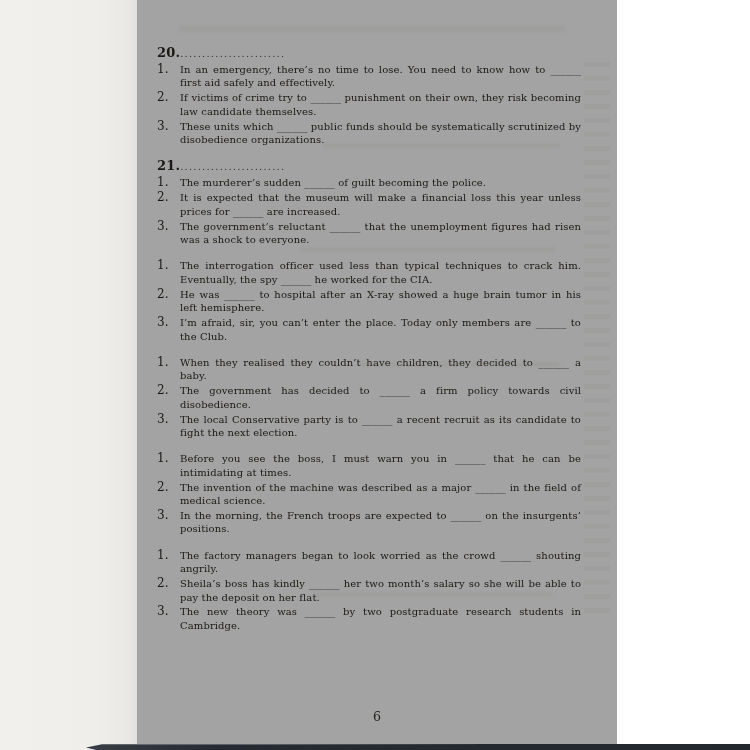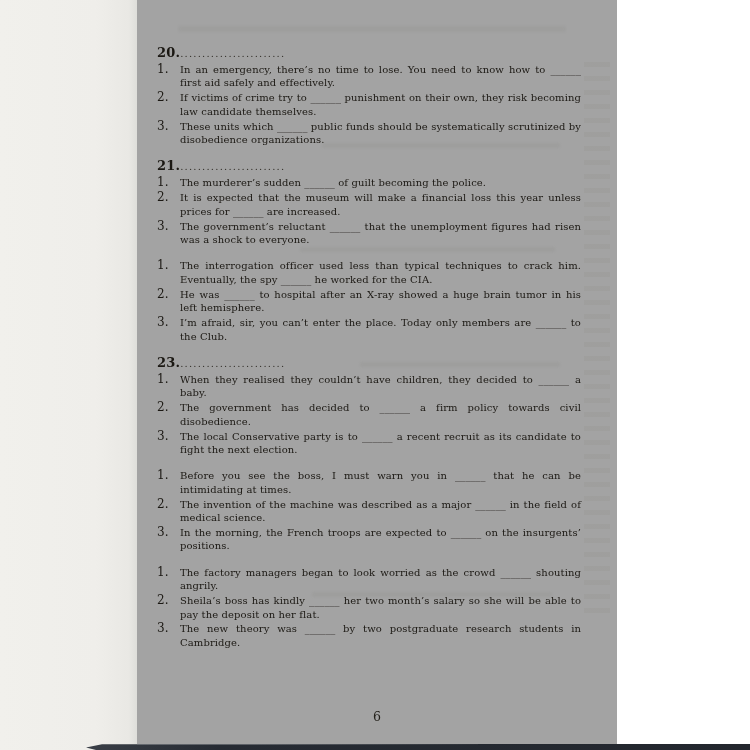--- a/index.html
+++ b/index.html
@@ -119,21 +119,20 @@
           <span class="inum">2.</span>
           <span class="itext">He was ______ to hospital after an X-ray showed a huge brain tumor in his left hemisphere.</span>
         </div>
       <div class="qitem">
           <span class="inum">3.</span>
           <span class="itext">I’m afraid, sir, you can’t enter the place. Today only members are ______ to the Club.</span>
         </div>
     </section>
 
     <section class="qsection">
-      <div class="qheading"><span>23.</span><span class="qleader">........................</span></div>
       <div class="qitem">
           <span class="inum">1.</span>
           <span class="itext">When they realised they couldn’t have children, they decided to ______ a baby.</span>
         </div>
       <div class="qitem">
           <span class="inum">2.</span>
           <span class="itext">The government has decided to ______ a firm policy towards civil disobedience.</span>
         </div>
       <div class="qitem">
           <span class="inum">3.</span>

